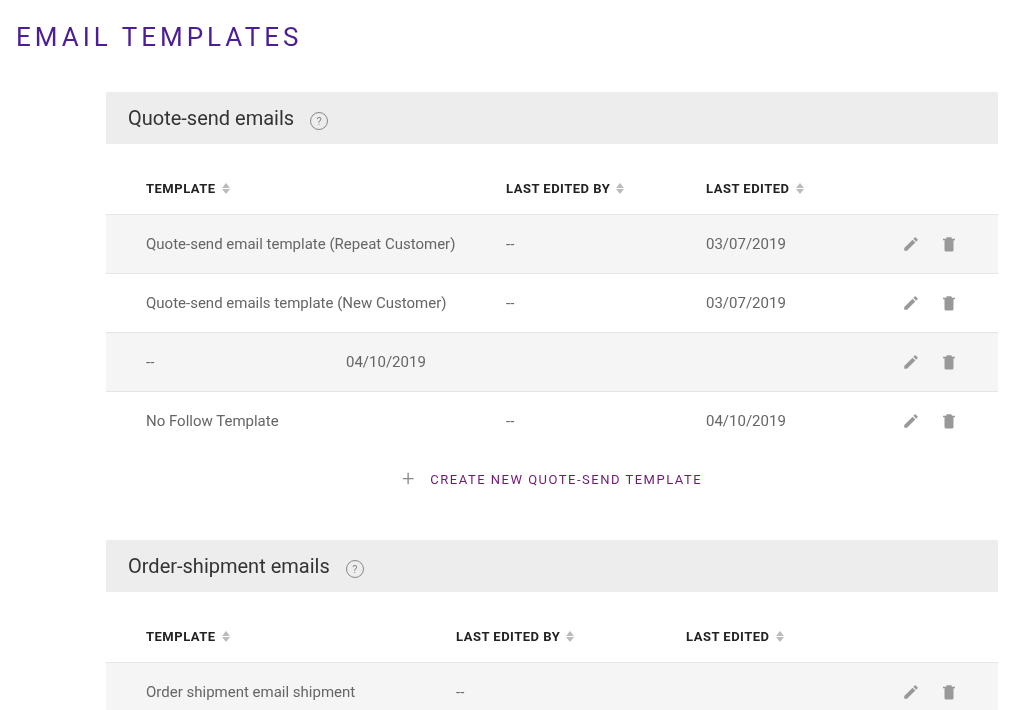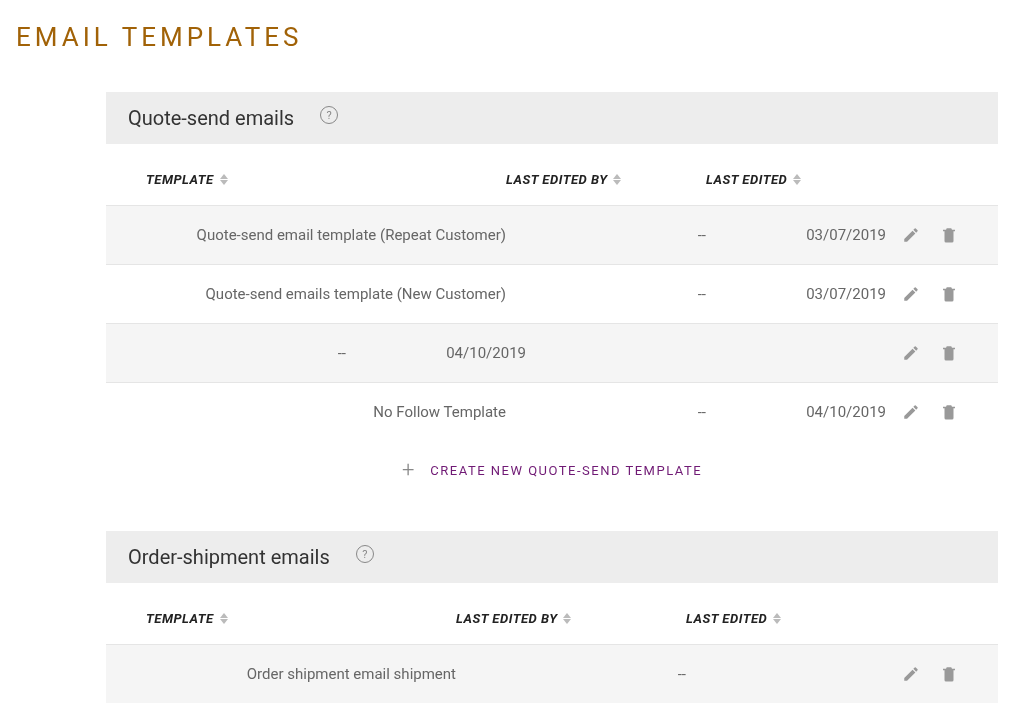--- a/index.html
+++ b/index.html
@@ -11,35 +11,35 @@
       font-family: -apple-system, BlinkMacSystemFont, "Segoe UI", Roboto, "Helvetica Neue", Arial, sans-serif;
       background: #ffffff;
       color: #333;
       padding: 22px 16px;
       width: 1024px;
     }
     .page-title {
       font-size: 26px;
       font-weight: 400;
       letter-spacing: 4px;
-      color: #a16207;
+      color: #4c1d95;
       margin-bottom: 40px;
       text-transform: uppercase;
     }
     .section {
       margin-left: 90px;
       margin-right: 10px;
       margin-bottom: 40px;
     }
     .section-header {
       background: #ededed;
       padding: 14px 22px;
       display: flex;
-      align-items: flex-start;
-      gap: 26px;
+      align-items: flex-end;
+      gap: 16px;
     }
     .section-title {
       font-size: 20px;
       font-weight: 400;
       color: #333;
     }
     .help-icon {
       display: inline-flex;
       align-items: center;
       justify-content: center;
@@ -49,22 +49,21 @@
       border-radius: 50%;
       font-size: 11px;
       color: #888;
       cursor: pointer;
     }
     .table {
       width: 100%;
     }
     .table-header {
       display: flex;
-      padding: 28px 40px 18px 40px;
-      font-style: italic;
+      padding: 37px 40px 18px 40px;
     }
     .col-template {
       flex: 0 0 360px;
     }
     .col-edited-by {
       flex: 0 0 200px;
     }
     .col-edited {
       flex: 0 0 180px;
     }
@@ -100,21 +99,20 @@
       align-items: center;
       padding: 20px 40px;
       border-top: 1px solid #e5e5e5;
     }
     .table-row.striped {
       background: #f5f5f5;
     }
     .td {
       font-size: 15px;
       color: #666;
-      text-align: right;
     }
     .action-btn {
       cursor: pointer;
       color: #999;
       display: inline-flex;
       align-items: center;
     }
     .action-btn svg {
       width: 18px;
       height: 18px;

